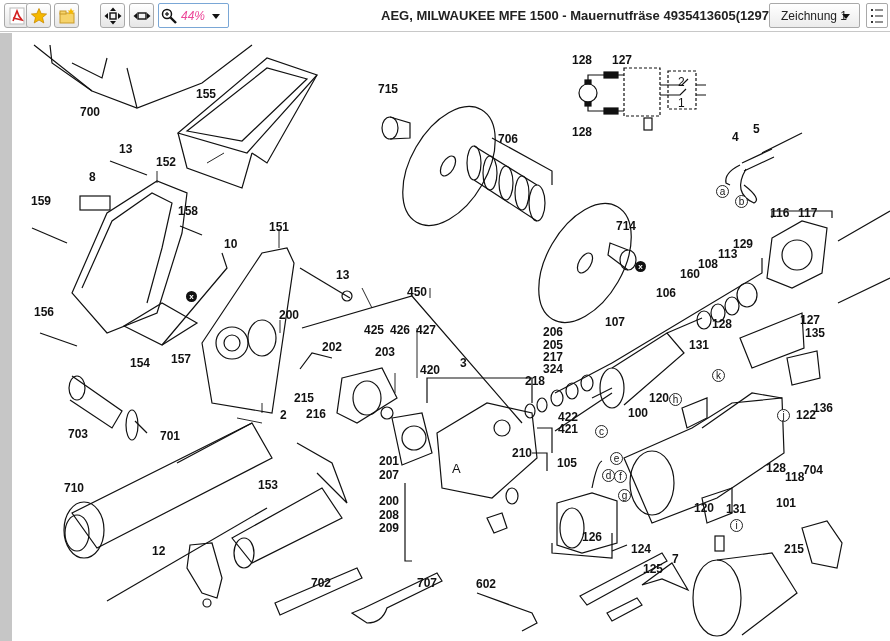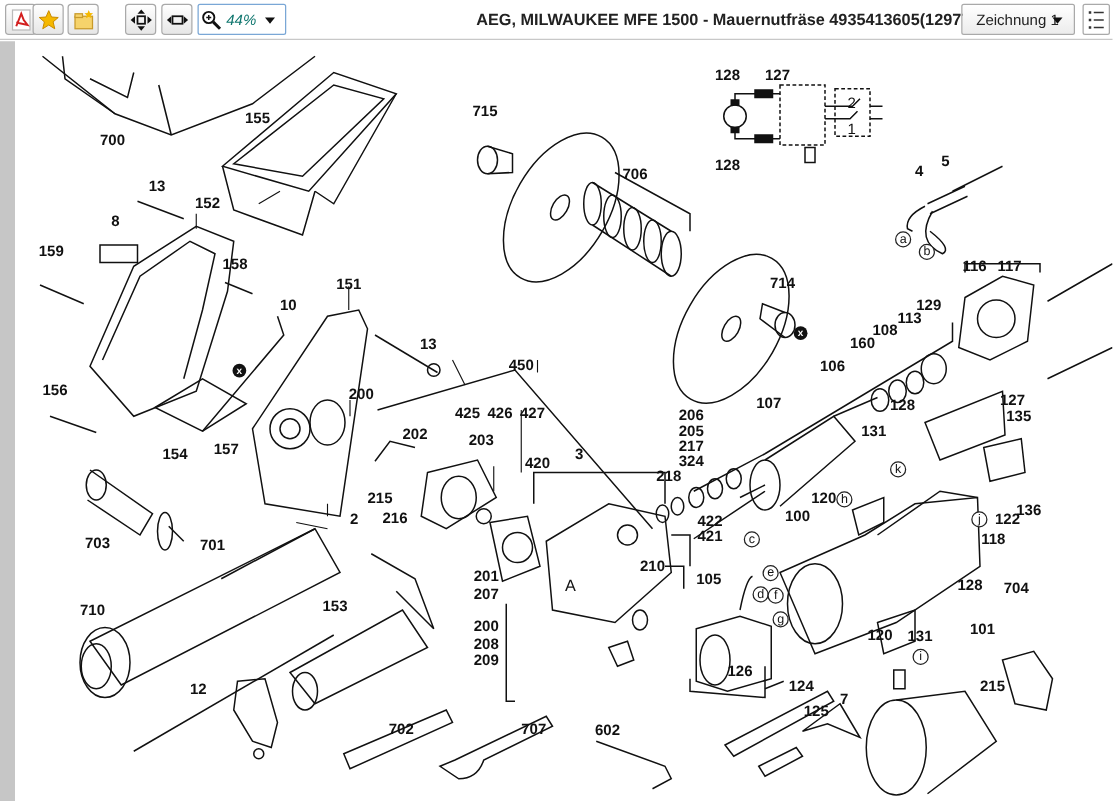--- a/index.html
+++ b/index.html
@@ -1,21 +1,21 @@
 <!DOCTYPE html>
 <html><head>
 <meta charset="utf-8">
 <style>
   * { box-sizing: border-box; margin: 0; padding: 0; }
   html, body { width: 890px; height: 641px; overflow: hidden; background: #ffffff; font-family: "Liberation Sans", sans-serif; }
   #toolbar { position: absolute; left: 0; top: 0; width: 890px; height: 32px; background: #ffffff; border-bottom: 1px solid #c8c8c8; }
   .tbtn { position: absolute; top: 3px; width: 25px; height: 25px; border: 1px solid #a9a9a9; border-radius: 3px; background: linear-gradient(#ffffff, #e6e6e6); display: flex; align-items: center; justify-content: center; cursor: pointer; }
   .tbtn svg { display: block; }
   #zoom-select { position: absolute; left: 158px; top: 3px; width: 71px; height: 25px; border: 1px solid #7aa7d6; border-radius: 2px; background: #ffffff; display: flex; align-items: center; padding-left: 2px; cursor: pointer; }
-  #zoom-select .zval { font-size: 12px; font-style: italic; color: #0f766e; margin-left: 4px; }
+  #zoom-select .zval { font-size: 12px; font-style: italic; color: #ec4899; margin-left: 4px; }
   #zoom-select .caret { position: absolute; right: 8px; top: 10px; width: 0; height: 0; border-left: 4px solid transparent; border-right: 4px solid transparent; border-top: 5px solid #111; }
   #doc-title { position: absolute; left: 381px; top: 8px; font-size: 13px; font-weight: bold; color: #222; white-space: nowrap; }
   #drawing-select { position: absolute; left: 769px; top: 3px; width: 91px; height: 25px; border: 1px solid #a9a9a9; border-radius: 2px; background: linear-gradient(#ffffff, #ececec); font-size: 12px; color: #222; display: flex; align-items: center; padding-left: 11px; cursor: pointer; }
   #drawing-select .caret { position: absolute; right: 9px; top: 10px; width: 0; height: 0; border-left: 4px solid transparent; border-right: 4px solid transparent; border-top: 5px solid #111; }
   #list-btn { position: absolute; left: 866px; top: 3px; width: 22px; height: 25px; border: 1px solid #a9a9a9; border-radius: 2px; background: #fff; display: flex; align-items: center; justify-content: center; cursor: pointer; }
   #left-scroll { position: absolute; left: 0; top: 33px; width: 12px; height: 608px; background: #c6c6c6; }
   #canvas { position: absolute; left: 12px; top: 33px; width: 878px; height: 608px; background: #ffffff; }
   #canvas svg { position: absolute; left: 0; top: 0; }
   .lbl { position: absolute; font-size: 12px; font-weight: bold; color: #111; white-space: nowrap; line-height: 12px; }
   .clbl { position: absolute; width: 13px; height: 13px; border: 1px solid #222; border-radius: 50%; font-size: 10px; line-height: 11px; text-align: center; color: #111; background: #fff; }
@@ -373,21 +373,21 @@
   <span class="lbl" style="left:448px;top:324px">3</span>
   <span class="lbl" style="left:282px;top:359px">215</span>
   <span class="lbl" style="left:294px;top:375px">216</span>
   <span class="lbl" style="left:268px;top:376px">2</span>
   <span class="lbl" style="left:546px;top:378px">422</span>
   <span class="lbl" style="left:546px;top:390px">421</span>
   <span class="lbl" style="left:637px;top:359px">120</span>
   <span class="lbl" style="left:801px;top:369px">136</span>
   <span class="lbl" style="left:616px;top:374px">100</span>
   <span class="lbl" style="left:784px;top:376px">122</span>
-  <span class="lbl" style="left:773px;top:392px">118</span>
+  <span class="lbl" style="left:773px;top:438px">118</span>
   <span class="lbl" style="left:56px;top:395px">703</span>
   <span class="lbl" style="left:148px;top:397px">701</span>
   <span class="lbl" style="left:367px;top:422px">201</span>
   <span class="lbl" style="left:367px;top:436px">207</span>
   <span class="lbl" style="left:500px;top:414px">210</span>
   <span class="lbl" style="left:545px;top:424px">105</span>
   <span class="lbl" style="left:754px;top:429px">128</span>
   <span class="lbl" style="left:791px;top:431px">704</span>
   <span class="lbl" style="left:52px;top:449px">710</span>
   <span class="lbl" style="left:246px;top:446px">153</span>

